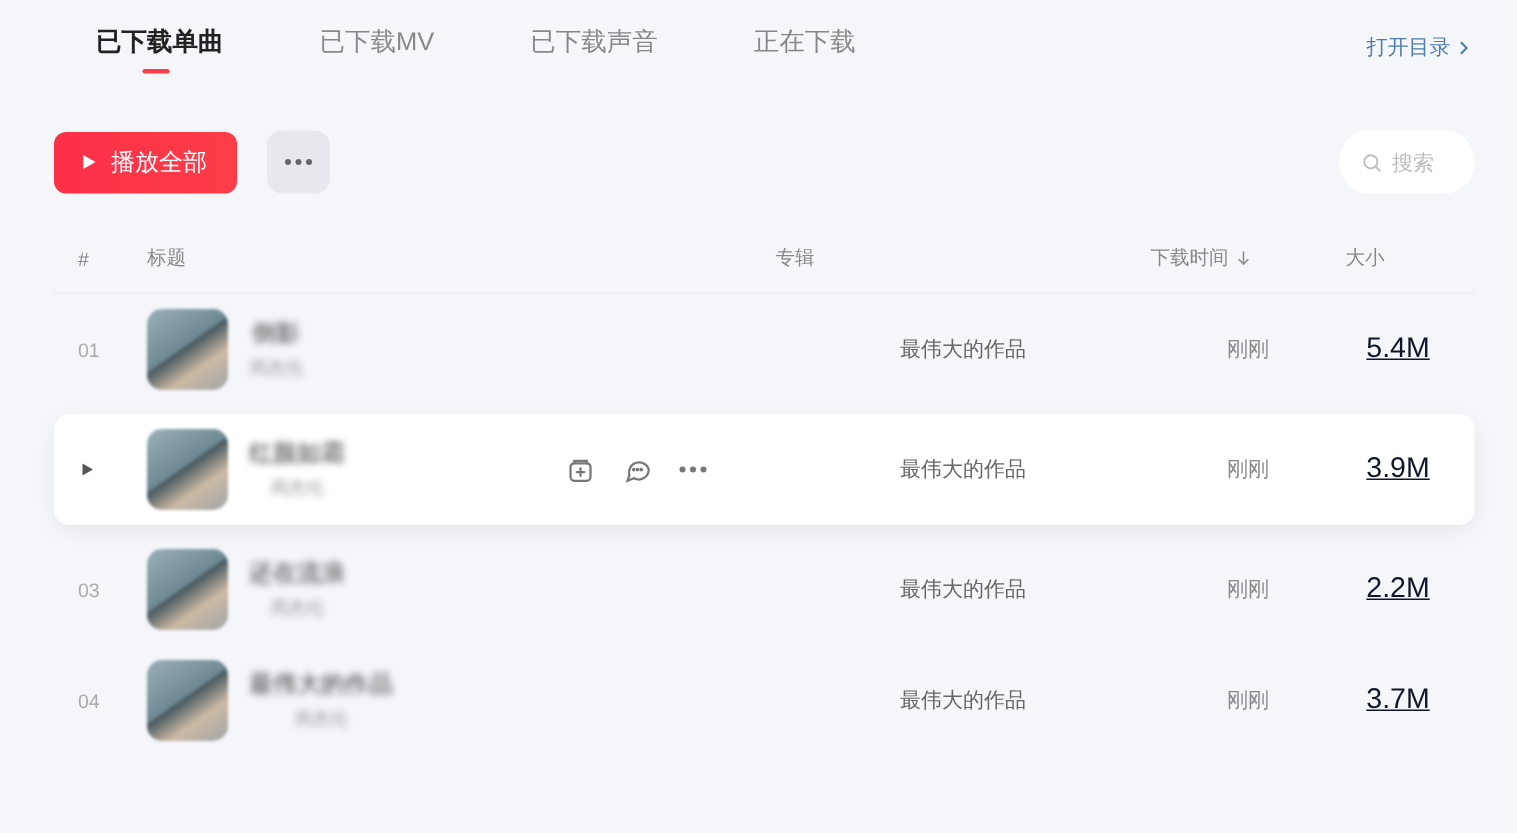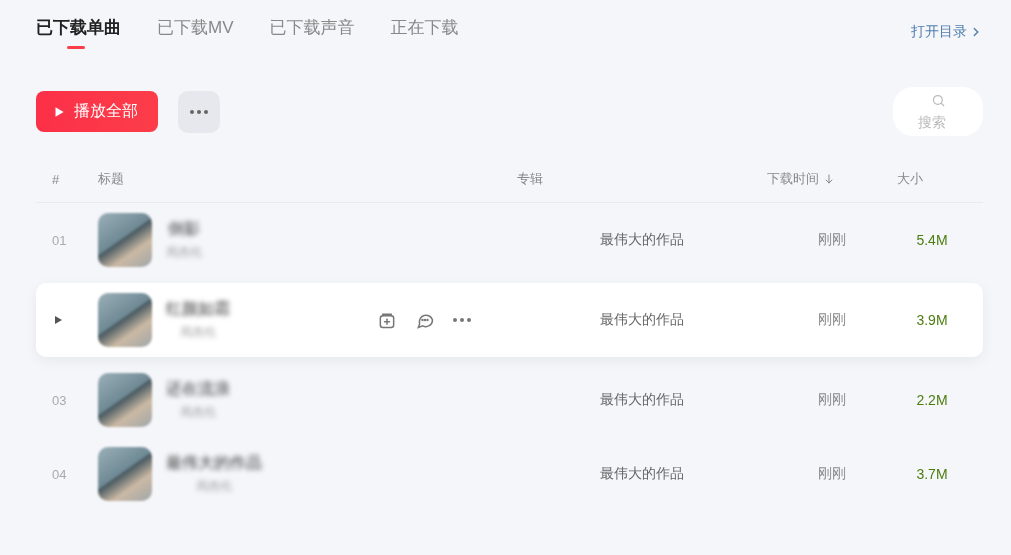--- a/index.html
+++ b/index.html
@@ -23,20 +23,21 @@
 .tabs {
   display: flex;
   gap: 36px;
 }
 .tab {
   font-size: 17px;
   color: #888;
   cursor: pointer;
   padding-bottom: 8px;
   position: relative;
+  margin-left: 28px;
 }
 .tab.active {
   color: #222;
   font-weight: 700;
 }
 .tab.active::after {
   content: "";
   position: absolute;
   left: 36%;
   bottom: -2px;
@@ -96,21 +97,20 @@
   align-items: center;
   gap: 6px;
   border: none;
   background: #fff;
   border-radius: 20px;
   padding: 6px 14px;
   color: #aaa;
   font-size: 14px;
   cursor: text;
   min-width: 90px;
-  flex-direction: column;
 }
 .search-box input {
   border: none;
   outline: none;
   font-size: 14px;
   color: #666;
   width: 40px;
   background: transparent;
 }
 .search-box input::placeholder { color: #bbb; }
@@ -179,21 +179,21 @@
   background: none;
   border: none;
   padding: 0;
   cursor: pointer;
   color: #777;
   display: flex;
   align-items: center;
 }
 .col-album-cell { width: 250px; color: #666; font-size: 14px; }
 .col-time-cell  { width: 130px; color: #888; font-size: 14px; }
-.col-size-cell  { width: 70px; color: #4d7c0f; font-size: 14px; }
+.col-size-cell  { width: 70px; color: #0f172a; font-size: 19px; text-decoration: underline; }
 
 .dots { display: inline-flex; gap: 3px; }
 .dots i {
   width: 4px; height: 4px; border-radius: 50%; background: currentColor;
 }
 </style>
 </head>
 <body>
 
 <div class="page">

